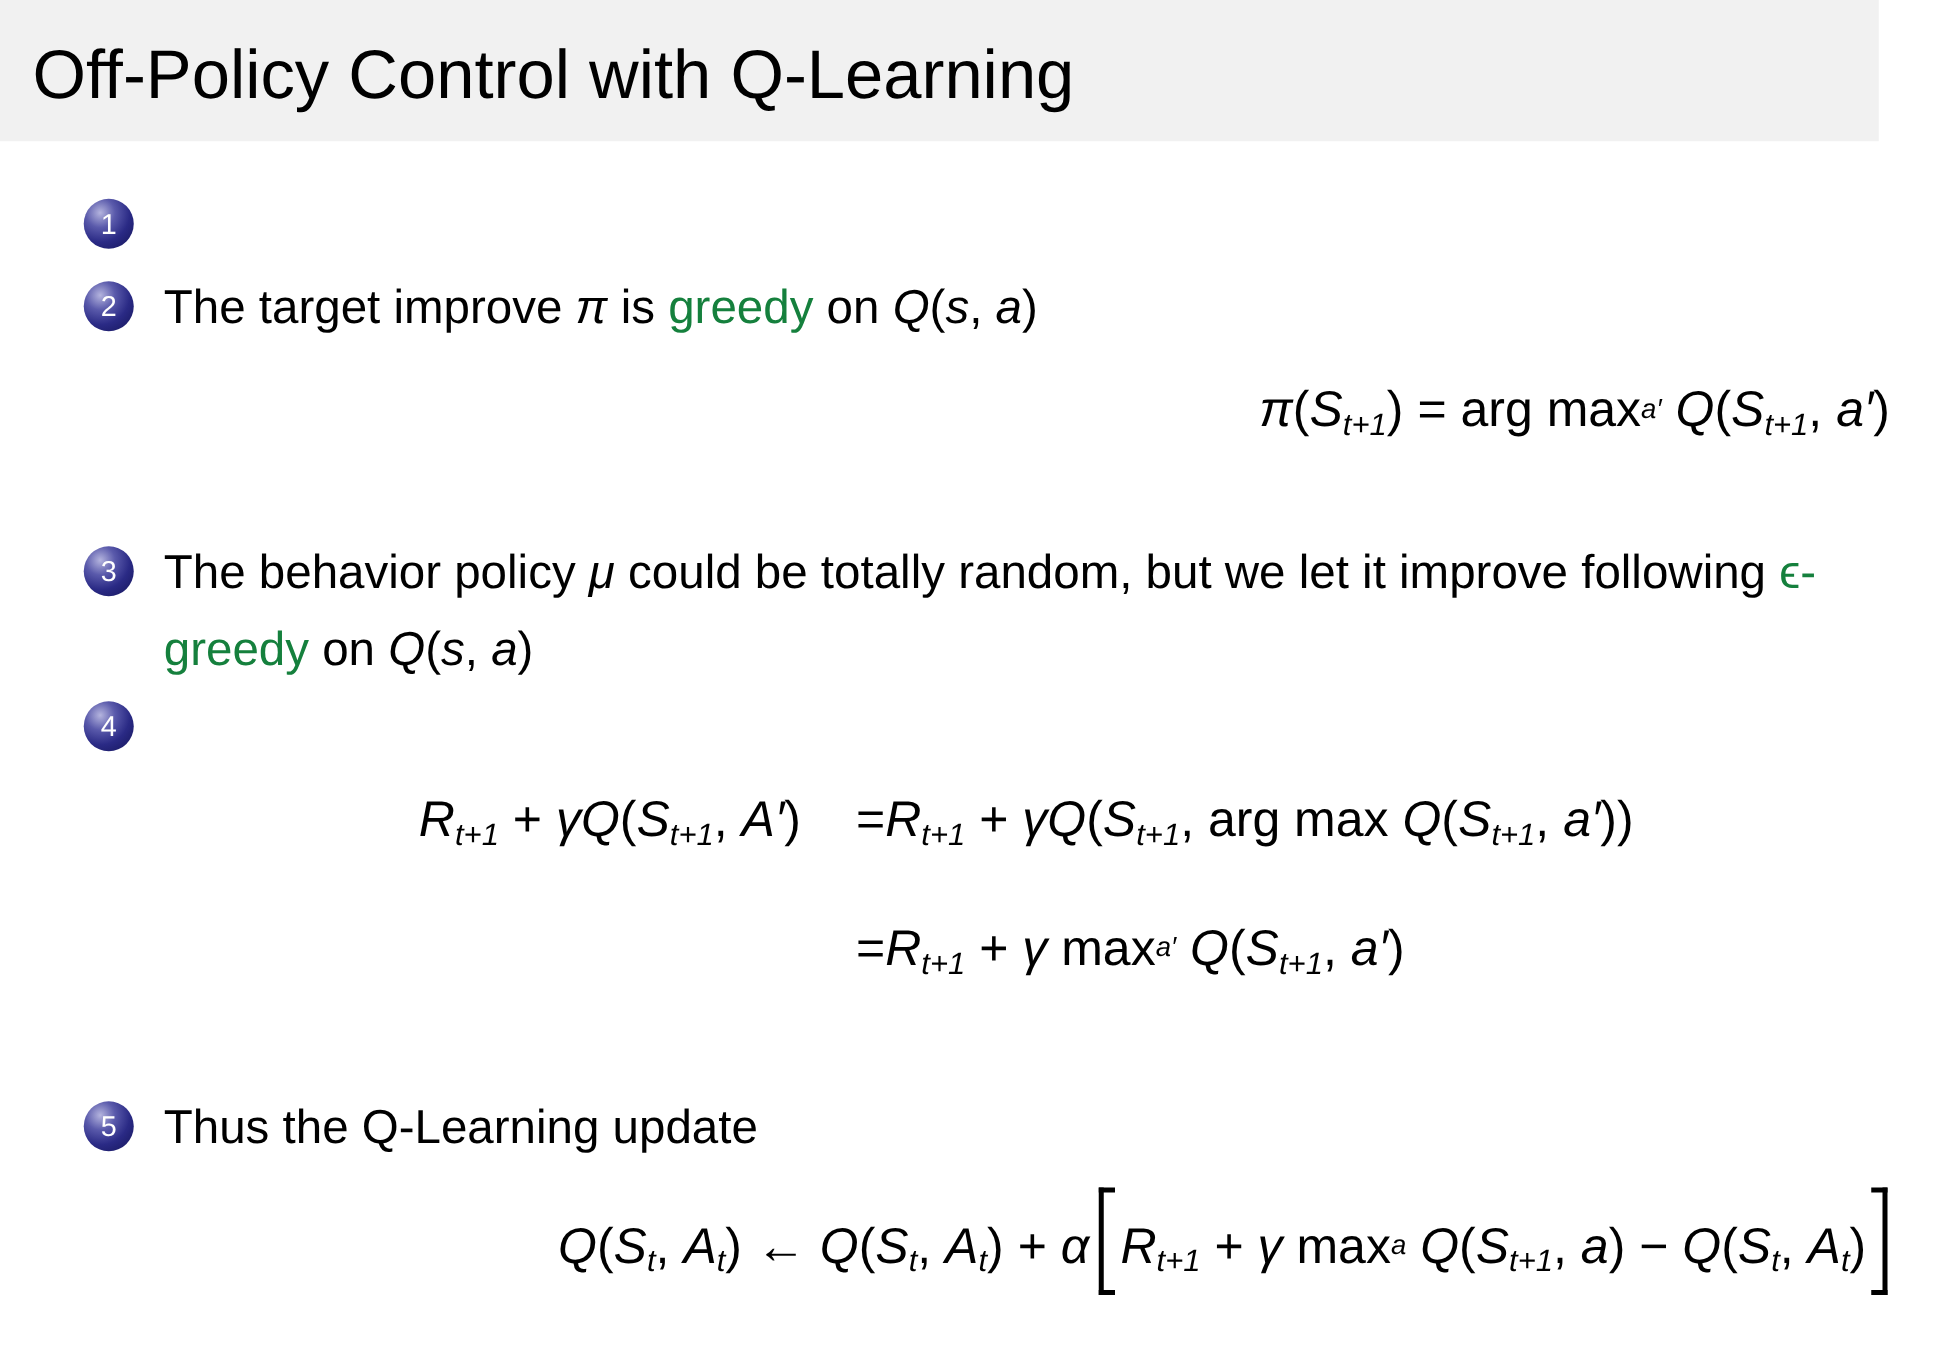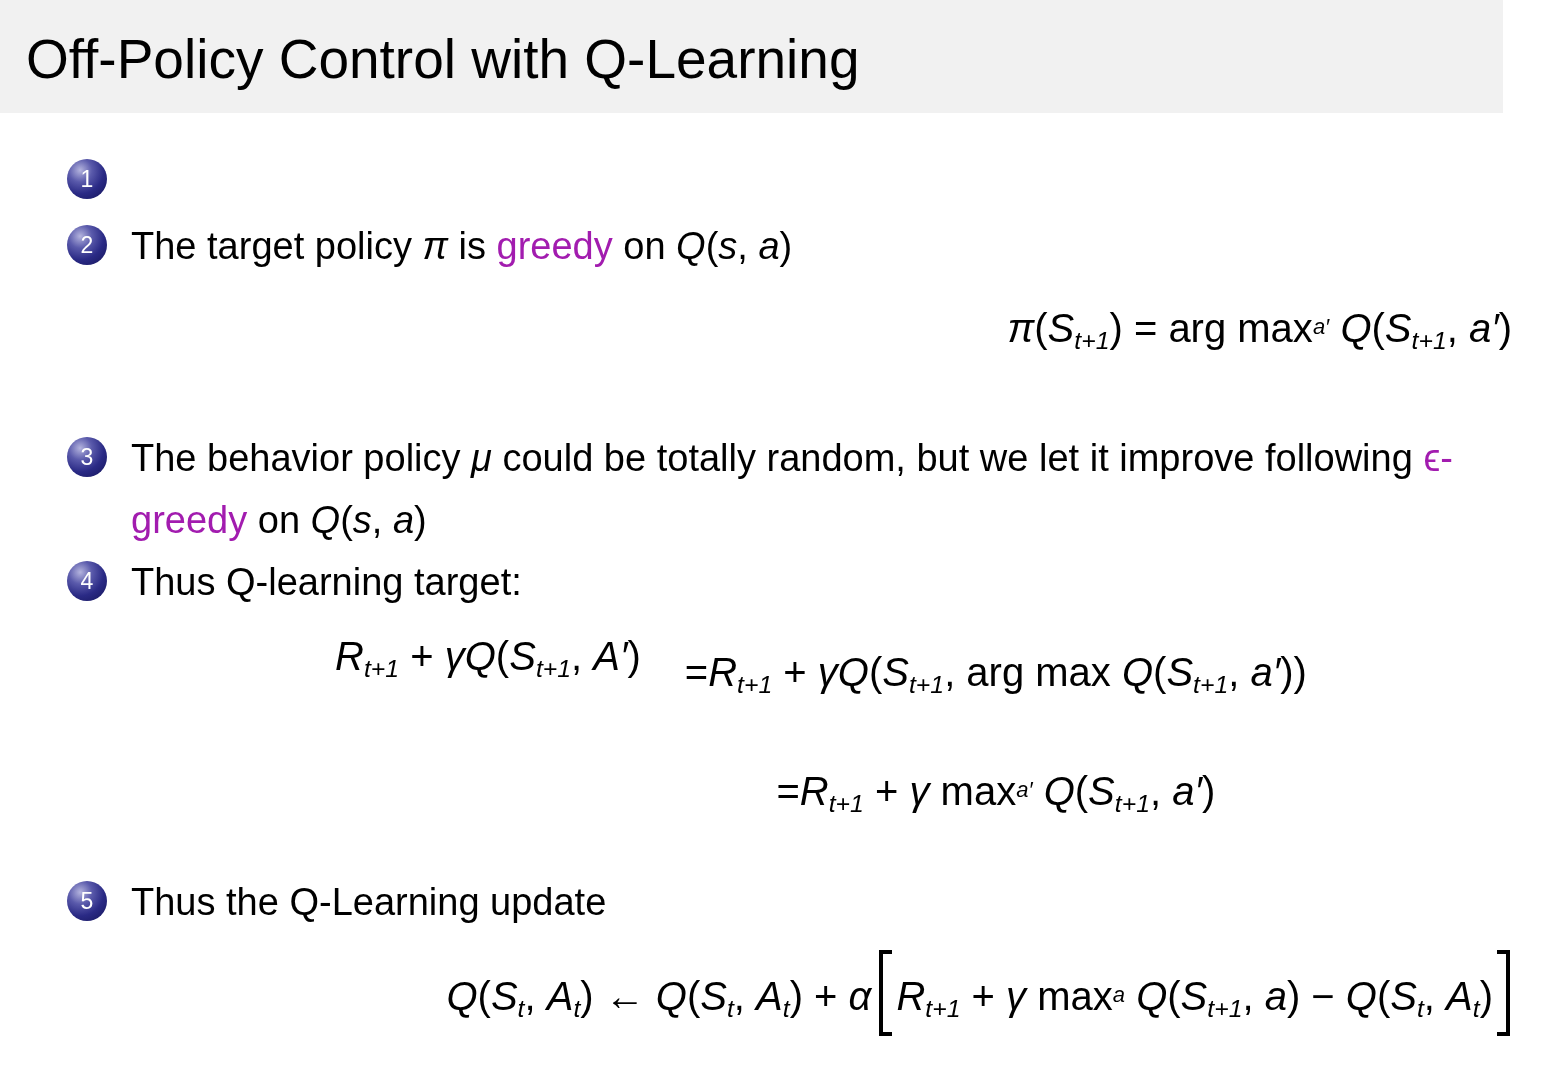--- a/index.html
+++ b/index.html
@@ -31,25 +31,25 @@
   .eq{
     position:absolute;left:130px;right:40px;
     text-align:right;font-size:40px;line-height:1.5;
   }
   .eq-align{
     position:absolute;left:130px;right:40px;font-size:40px;
     display:grid;grid-template-columns:auto auto;justify-content:center;
     column-gap:6px;row-gap:16px;line-height:1.4;gap:44px;
   }
   .eq-lhs{text-align:right;}
-  .eq-rhs{text-align:center;margin-top:16px;}
+  .eq-rhs{text-align:left;}
   
   .seg-plain{}
   .seg-up{}
-  .seg-red{color:#a21caf;}
+  .seg-red{color:#15803d;}
   .seg-math{font-style:italic;}
   .seg-sub{font-style:italic;font-size:0.62em;vertical-align:-0.28em;}
   .stack{display:inline-flex;flex-direction:row;align-items:center;vertical-align:baseline;}
   .stack-under{font-style:italic;font-size:0.55em;line-height:0.85;margin-top:-1px;}
   .seg-lbrack,.seg-rbrack{
     display:inline-block;width:13px;height:2.15em;vertical-align:-0.65em;
     box-sizing:border-box;border-top:4px solid #000;border-bottom:4px solid #000;
   }
   .seg-lbrack{border-left:4px solid #000;margin:0 4px 0 8px;}
   .seg-rbrack{border-right:4px solid #000;margin:0 2px 0 4px;}
@@ -60,36 +60,35 @@
 <div class="title-bar">
   <div class="title-text">Off-Policy Control with Q-Learning</div>
 </div>
 
 <div class="item" style="top:150px;">
   <div class="badge">1</div>
 </div>
 
 <div class="item" style="top:216px;">
   <div class="badge">2</div>
-  <div class="item-text"><span class="seg-plain">The target policy </span><span class="seg-math">π</span><span class="seg-plain"> is </span><span class="seg-red">greedy</span><span class="seg-plain"> on </span><span class="seg-math">Q</span><span class="seg-up">(</span><span class="seg-math">s</span><span class="seg-up">, </span><span class="seg-math">a</span><span class="seg-up">)</span></div>
+  <div class="item-text"><span class="seg-plain">The target improve </span><span class="seg-math">π</span><span class="seg-plain"> is </span><span class="seg-red">greedy</span><span class="seg-plain"> on </span><span class="seg-math">Q</span><span class="seg-up">(</span><span class="seg-math">s</span><span class="seg-up">, </span><span class="seg-math">a</span><span class="seg-up">)</span></div>
 </div>
 
 <div class="eq" style="top:298px;"><span class="seg-math">π</span><span class="seg-up">(</span><span class="seg-math">S</span><span class="seg-sub">t+1</span><span class="seg-up">) = </span><span class="stack">
       <span class="seg-up">arg max</span>
       <span class="stack-under">a′</span>
     </span><span class="seg-up"> </span><span class="seg-math">Q</span><span class="seg-up">(</span><span class="seg-math">S</span><span class="seg-sub">t+1</span><span class="seg-up">, </span><span class="seg-math">a′</span><span class="seg-up">)</span></div>
 
 <div class="item" style="top:428px;">
   <div class="badge">3</div>
   <div class="item-text"><span class="seg-plain">The behavior policy </span><span class="seg-math">μ</span><span class="seg-plain"> could be totally random, but we let it improve following </span><span class="seg-red">ϵ-greedy</span><span class="seg-plain"> on </span><span class="seg-math">Q</span><span class="seg-up">(</span><span class="seg-math">s</span><span class="seg-up">, </span><span class="seg-math">a</span><span class="seg-up">)</span></div>
 </div>
 
 <div class="item" style="top:552px;">
   <div class="badge">4</div>
-  <div class="item-text"><span class="seg-plain">Thus Q-learning target:</span></div>
 </div>
 
 <div class="eq-align" style="top:628px;">
   <div class="eq-lhs"><span class="seg-math">R</span><span class="seg-sub">t+1</span><span class="seg-up"> + </span><span class="seg-math">γQ</span><span class="seg-up">(</span><span class="seg-math">S</span><span class="seg-sub">t+1</span><span class="seg-up">, </span><span class="seg-math">A′</span><span class="seg-up">)</span></div>
   <div class="eq-rhs"><span class="seg-up">=</span><span class="seg-math">R</span><span class="seg-sub">t+1</span><span class="seg-up"> + </span><span class="seg-math">γQ</span><span class="seg-up">(</span><span class="seg-math">S</span><span class="seg-sub">t+1</span><span class="seg-up">, arg max </span><span class="seg-math">Q</span><span class="seg-up">(</span><span class="seg-math">S</span><span class="seg-sub">t+1</span><span class="seg-up">, </span><span class="seg-math">a′</span><span class="seg-up">))</span></div>
   <div class="eq-lhs"></div>
   <div class="eq-rhs"><span class="seg-up">=</span><span class="seg-math">R</span><span class="seg-sub">t+1</span><span class="seg-up"> + </span><span class="seg-math">γ</span><span class="seg-up"> </span><span class="stack">
         <span class="seg-up">max</span>
         <span class="stack-under">a′</span>
       </span><span class="seg-up"> </span><span class="seg-math">Q</span><span class="seg-up">(</span><span class="seg-math">S</span><span class="seg-sub">t+1</span><span class="seg-up">, </span><span class="seg-math">a′</span><span class="seg-up">)</span></div>

